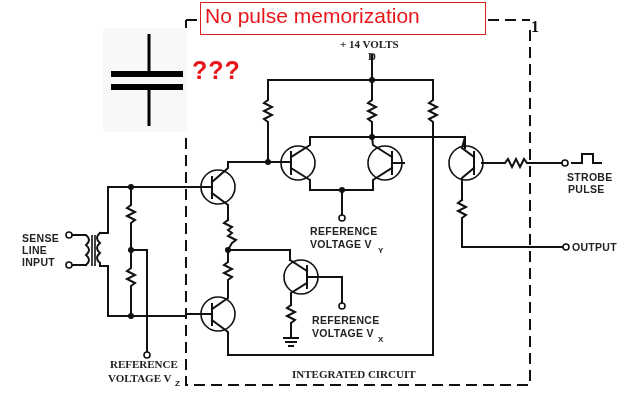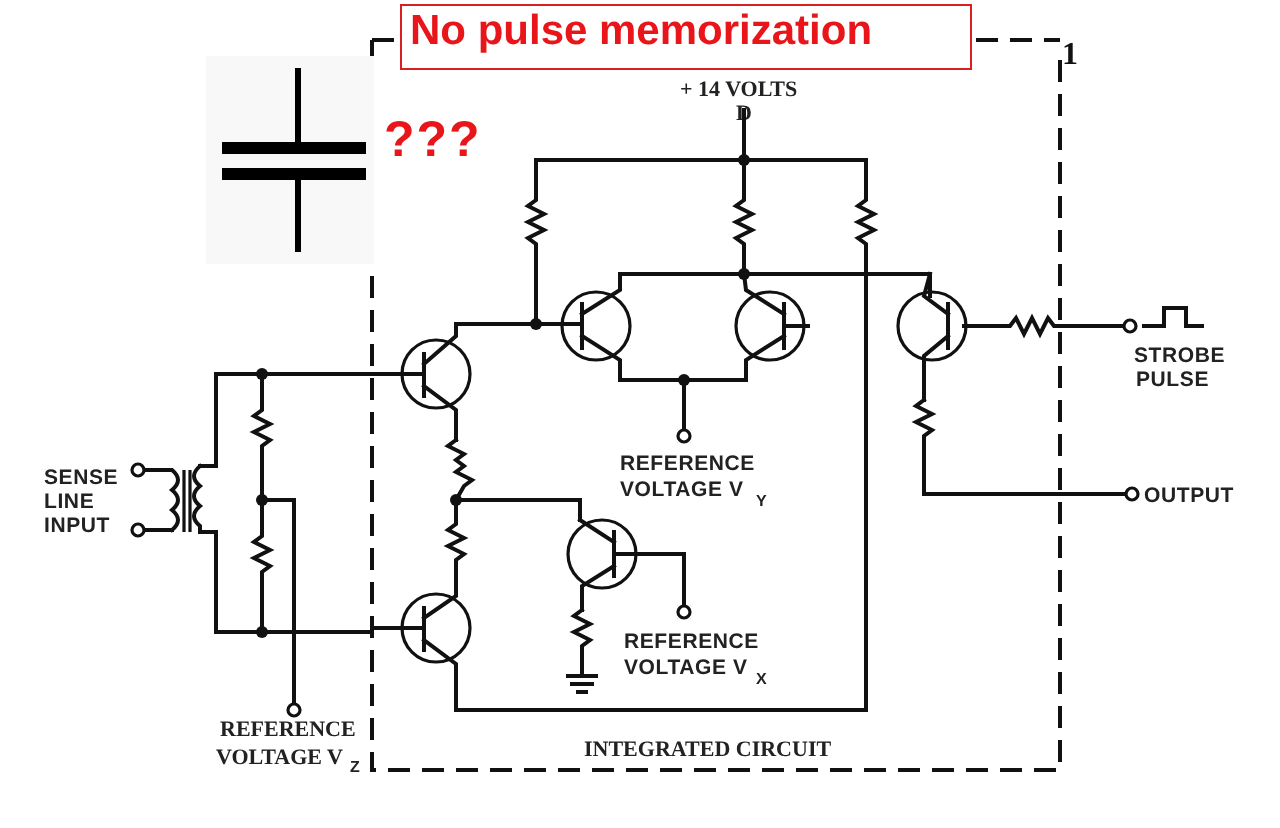--- a/index.html
+++ b/index.html
@@ -7,21 +7,21 @@
     svg#schematic { position:absolute; left:0; top:0; width:640px; height:414px; }
     .w { stroke:#111; stroke-width:2; fill:none; stroke-linecap:square; }
     .thin { stroke:#111; stroke-width:1.6; fill:none; }
     .dash { stroke:#111; stroke-width:2; fill:none; stroke-dasharray:11 6; }
     .dot { fill:#111; }
     .term { fill:#fff; stroke:#111; stroke-width:1.6; }
     .lbl { font-family:"Liberation Sans", sans-serif; font-size:10.5px; fill:#222; font-weight:bold; letter-spacing:0.3px; }
     .lbls { font-family:"Liberation Serif", serif; font-size:11px; fill:#222; font-weight:bold; }
     .sub { font-family:"Liberation Sans", sans-serif; font-size:8px; fill:#222; font-weight:bold; }
     .title-box { position:absolute; left:200px; top:2px; width:286px; height:33px; border:1.5px solid #d92020; background:#fff; box-sizing:border-box; }
-    .title-text { position:absolute; left:205px; top:4px; font-family:"Liberation Sans", sans-serif; font-weight:bold; font-size:21px; color:#e8161a; white-space:nowrap; }
+    .title-text { position:absolute; left:205px; top:4px; font-family:"Liberation Sans", sans-serif; font-weight:normal; font-size:21px; color:#e8161a; white-space:nowrap; }
     .cap-panel { position:absolute; left:103px; top:28px; width:84px; height:104px; background:#f8f8f8; }
     .qmarks { position:absolute; left:192px; top:56px; font-family:"Liberation Sans", sans-serif; font-weight:bold; font-size:25px; color:#e8161a; letter-spacing:1px; }
   </style>
 </head>
 <body>
 
 <svg id="schematic" viewBox="0 0 640 414">
 
   <g>
     <path class="dash" d="M186 20 L200 20"></path>

